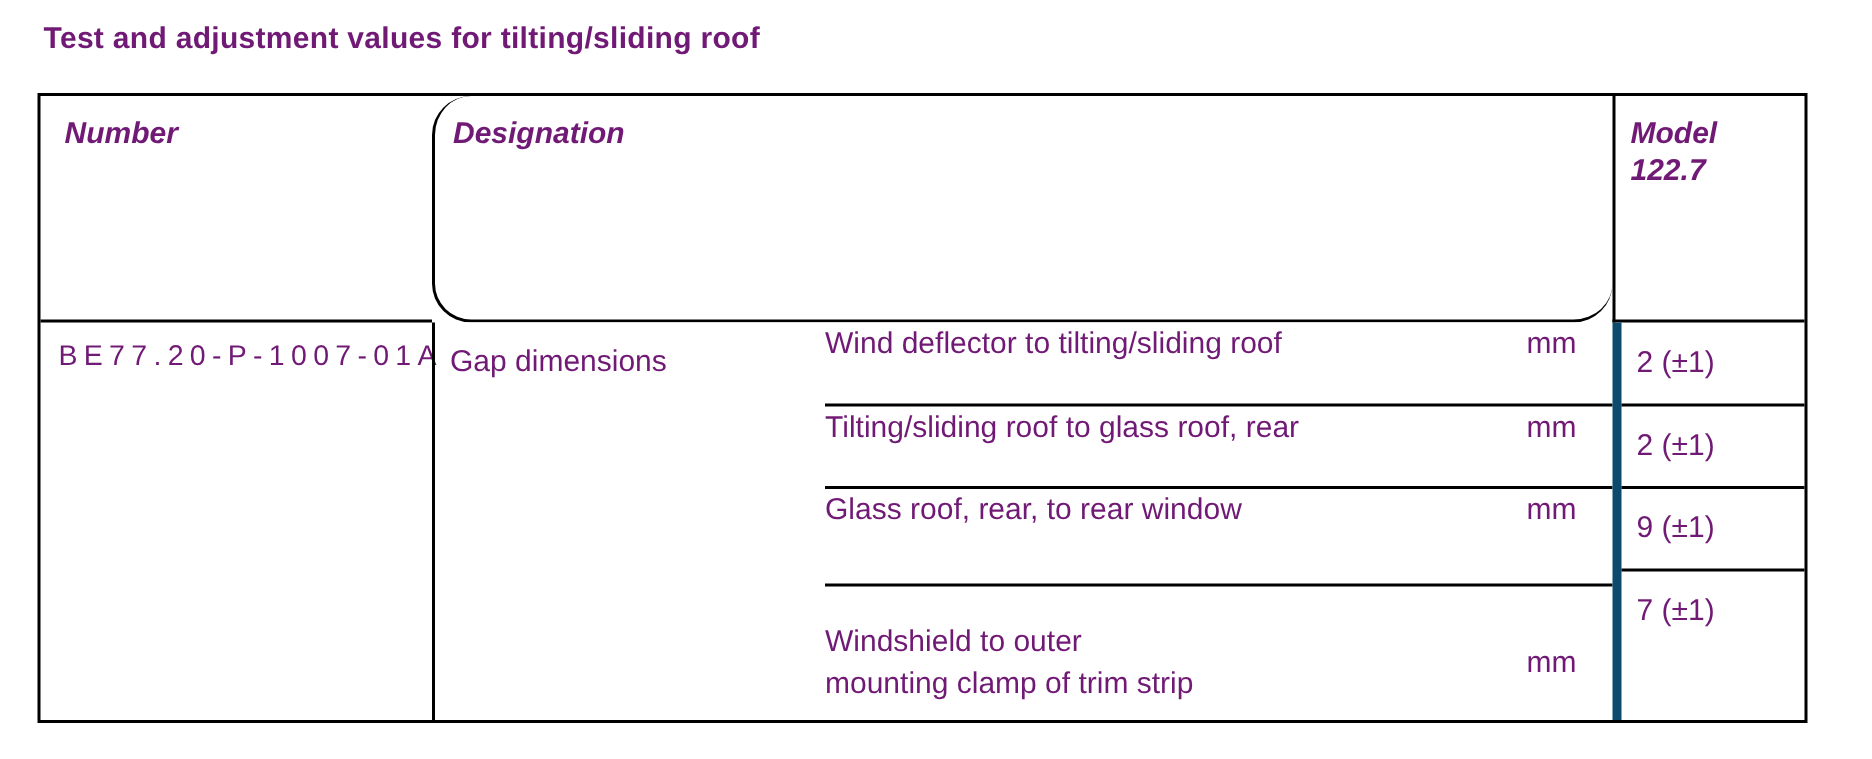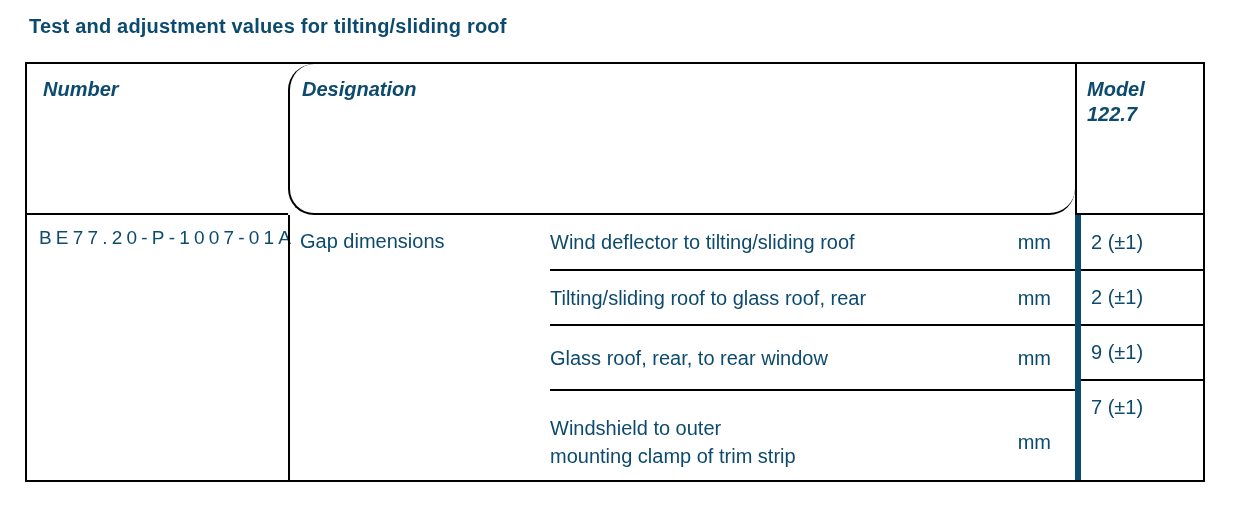--- a/index.html
+++ b/index.html
@@ -2,21 +2,21 @@
 <html><head>
 <meta charset="utf-8">
 <style>
   * { margin: 0; padding: 0; box-sizing: border-box; }
   html, body { background: #ffffff; }
   .page {
     position: relative;
     width: 1248px;
     height: 506px;
     background: #ffffff;
-    color: #0c4a6e;
+    color: #701a75;
     font-family: "Liberation Sans", "DejaVu Sans", sans-serif;
     overflow: hidden;
   }
   .doc-title {
     position: absolute;
     left: 29px;
     top: 15px;
     font-size: 20px;
     font-weight: bold;
     letter-spacing: 0.2px;
@@ -62,21 +62,21 @@
     padding: 15px 0 0 10px;
   }
   .subrows {
     flex: 1 1 auto;
     display: flex;
     flex-direction: column;
   }
   .subrow {
     display: flex;
     justify-content: space-between;
-    align-items: center;
+    align-items: flex-start;
     padding-right: 24px;
     border-bottom: 2px solid #000000;
   }
   .subrow-1 { height: 56px; }
   .subrow-2 { height: 55px; }
   .subrow-3 { height: 65px; }
   .subrow-4 {
     flex: 1 1 auto;
     border-bottom: none;
     align-items: center;

